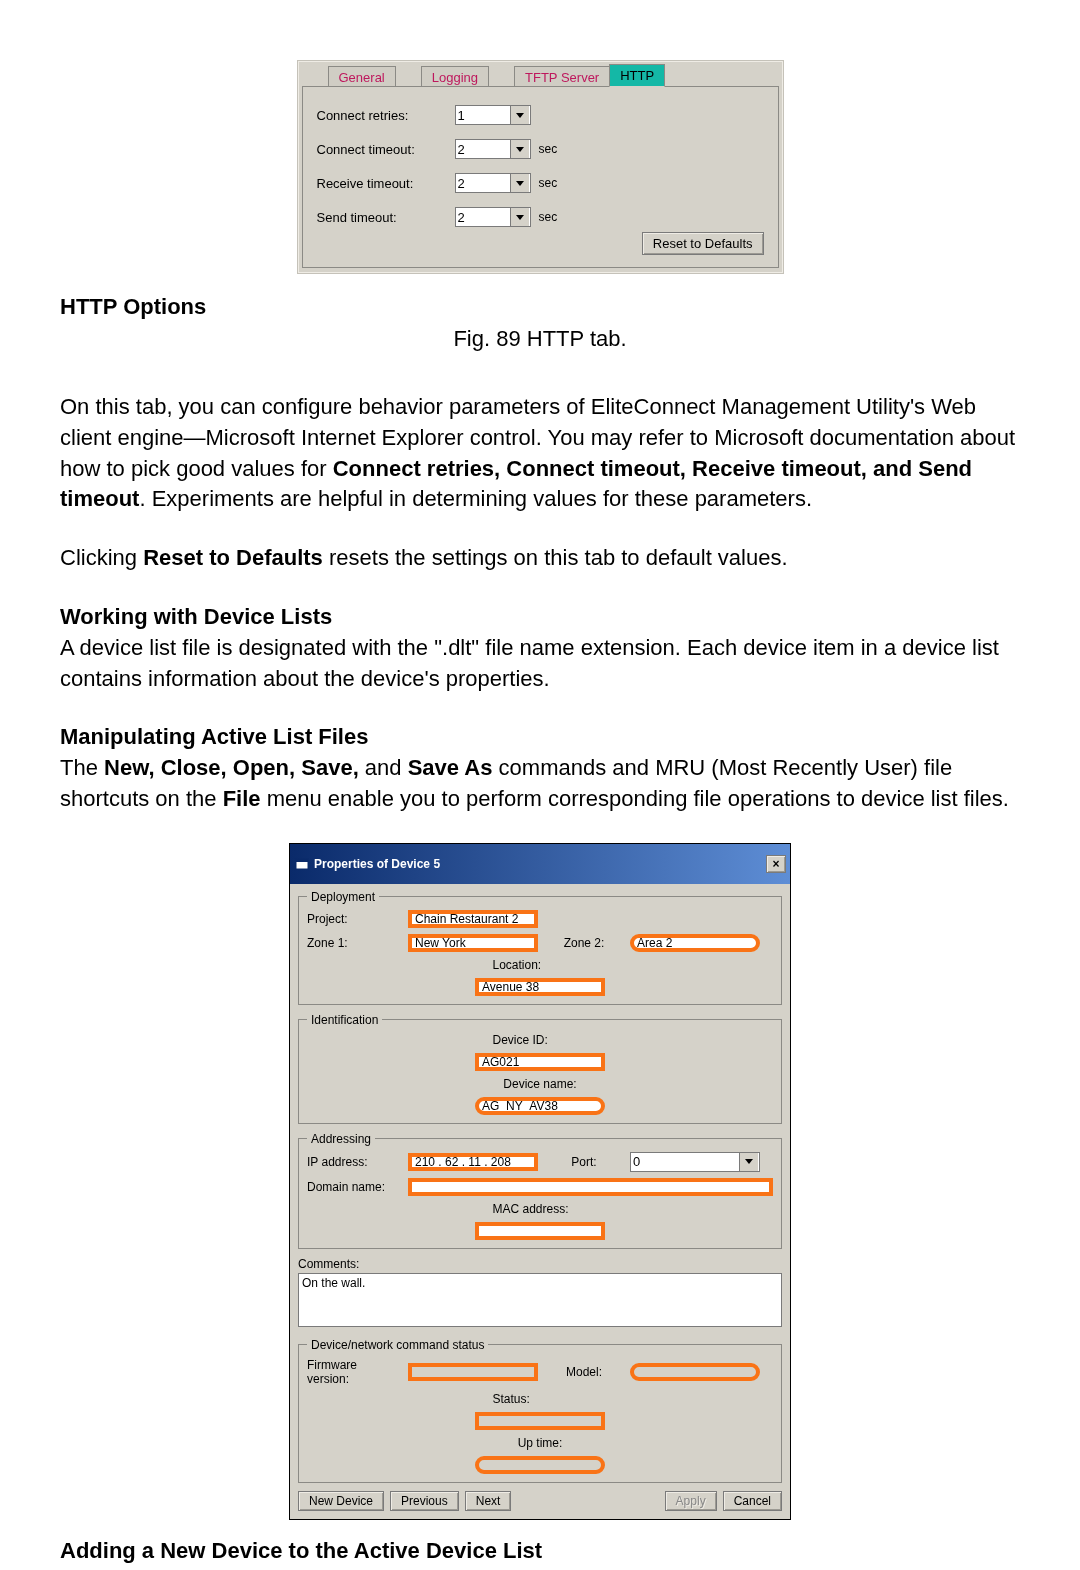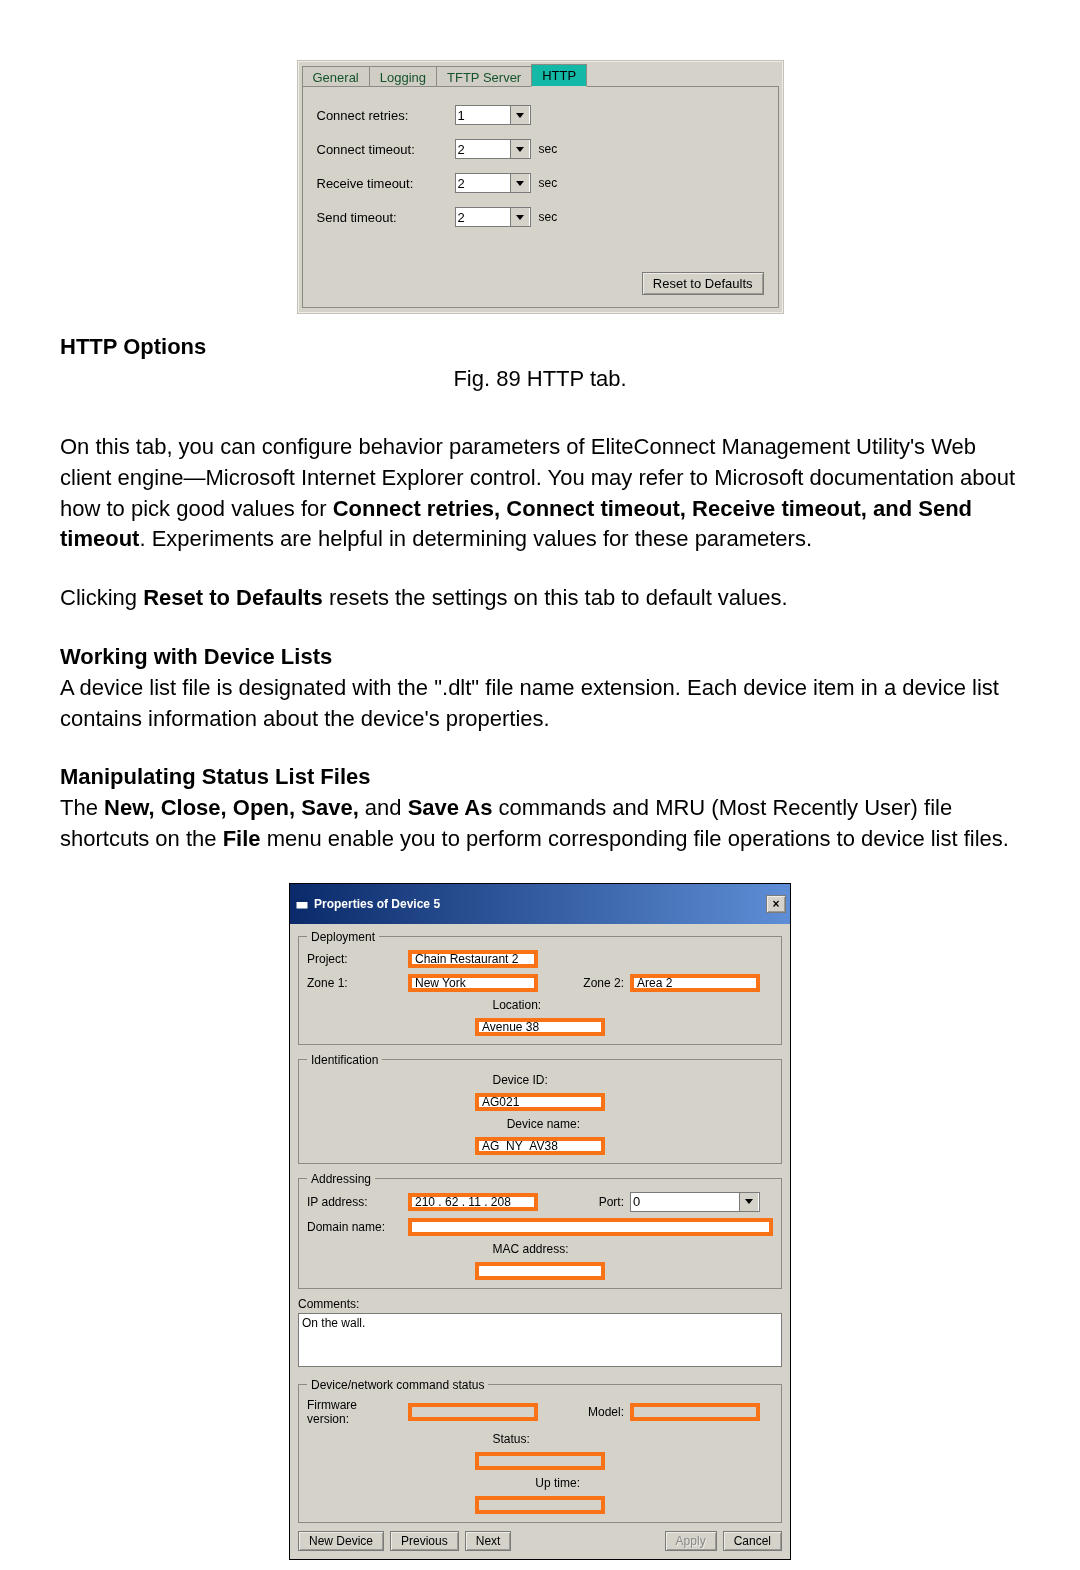--- a/index.html
+++ b/index.html
@@ -37,35 +37,36 @@
   }
   .tab {
     padding: 3px 10px 3px 10px;
     border: 1px solid #8b8a85;
     border-bottom: none;
     background: #d5d2c9;
     margin-right: -1px;
     position: relative;
   }
   .tab.inactive {
-    color: #14532d;
+    color: #be185d;
     top: 1px;
     background: #d0cdc4;
+    margin-left: 26px;
   }
   .tab.active {
     background: #14b8a6;
     border-bottom: 1px solid #d5d2c9;
     top: 0;
     z-index: 2;
     font-weight: normal;
   }
   .tabbody {
     border: 1px solid #8b8a85;
     margin: 0 4px 4px 4px;
-    padding: 18px 14px 66px 14px;
+    padding: 18px 14px 26px 14px;
     background: #d5d2c9;
     position: relative;
     top: -1px;
   }
   .frow {
     display: flex;
     align-items: center;
     margin-bottom: 14px;
     gap: 8px;
   }
@@ -200,32 +201,32 @@
     font-size: 12px;
   }
   .row2 {
     display: flex;
     align-items: center;
     margin-bottom: 6px;
     gap: 6px;
   }
   .row2:last-child { margin-bottom: 0; flex-direction: column; }
   .lbl1 { width: 95px; }
-  .lbl2 { width: 80px; text-align: right; }
+  .lbl2 { width: 80px; text-align: center; }
   .txt {
     height: 18px;
     border: 4px solid #f97316;
     background: #fff;
     font-family: inherit;
     font-size: 12px;
     padding: 0 3px;
     box-sizing: border-box;
   }
   .txt.w1 { width: 130px; }
-  .txt.w2 { width: 130px; }
+  .txt.w2 { width: 130px; border-radius: 9px; }
   .txt.wfull { flex: 1; }
   .ro {
     background: #d5d2c9;
   }
   .comments-label {
     font-size: 12px;
     margin-bottom: 2px;
   }
   .comments-box {
     height: 54px;
@@ -325,21 +326,21 @@
   <p class="body">
     <span>Clicking </span><span class="b">Reset to Defaults</span><span> resets the settings on this tab to default values.</span>
   </p>
 
   <p class="body" style="margin-bottom:28px;">
     <span class="b" style="display:block">Working with Device Lists</span>
     <span>A device list file is designated with the ".dlt" file name extension. Each device item in a device list contains information about the device's properties.</span>
   </p>
 
   <p class="body">
-    <span class="b" style="display:block">Manipulating Status List Files</span>
+    <span class="b" style="display:block">Manipulating Active List Files</span>
     <span>The </span><span class="b">New, Close, Open, Save,</span><span> and </span><span class="b">Save As</span><span> commands and MRU (Most Recently User) file shortcuts on the </span><span class="b">File</span><span> menu enable you to perform corresponding file operations to device list files.</span>
   </p>
 
   <div class="shot2">
     <div class="titlebar">
       <span style="display:flex;align-items:center">
         <span class="ticon">
           <svg width="14" height="14" viewBox="0 0 14 14">
               <rect x="1" y="2" width="12" height="10" fill="#fff" stroke="#0a2a6a"></rect>
               <rect x="1" y="2" width="12" height="3" fill="#0a2a6a"></rect>

